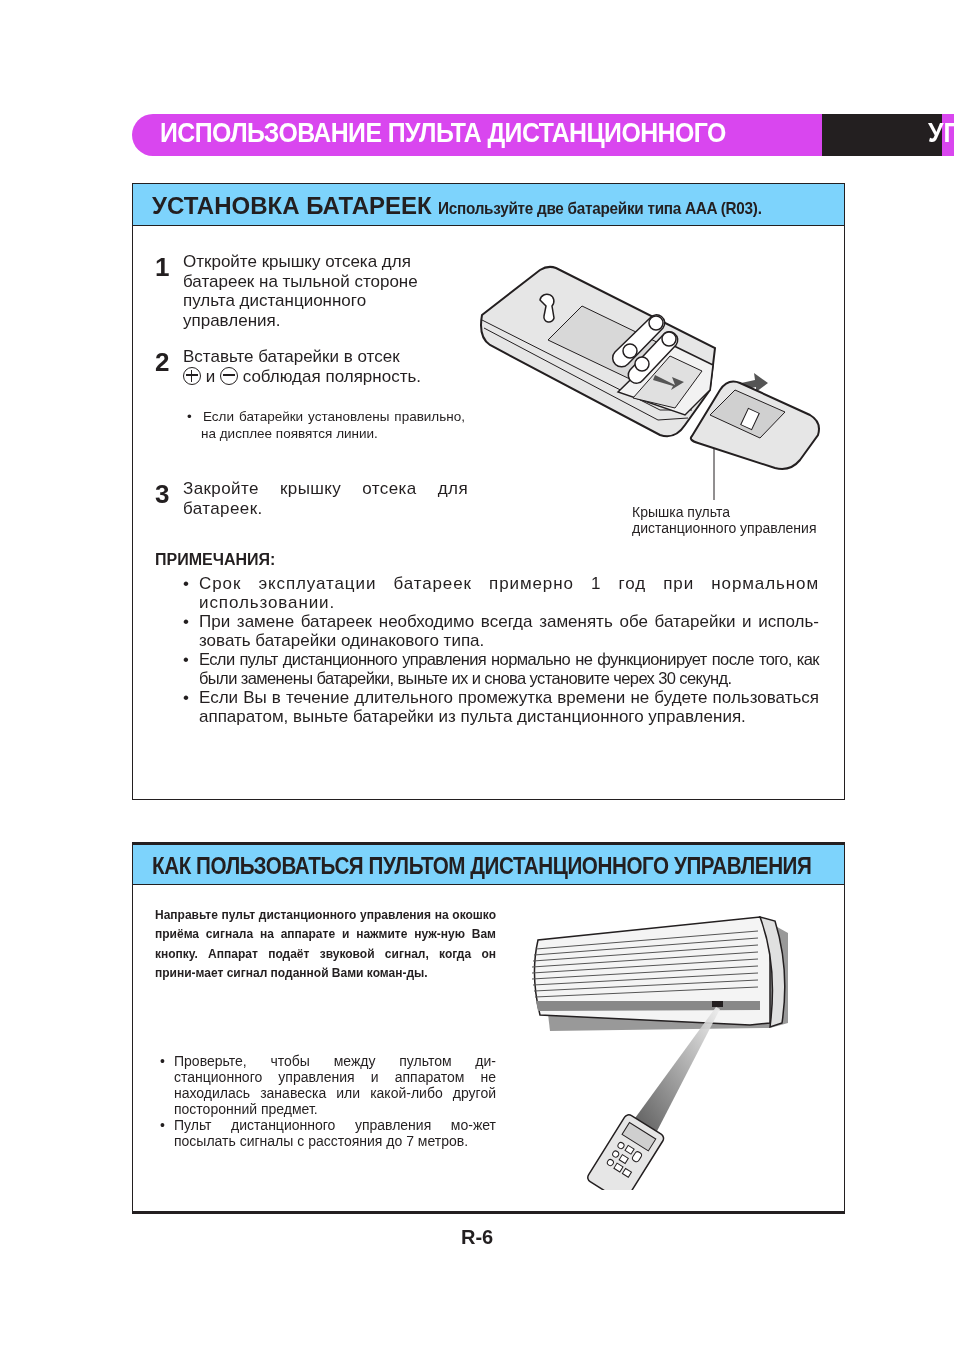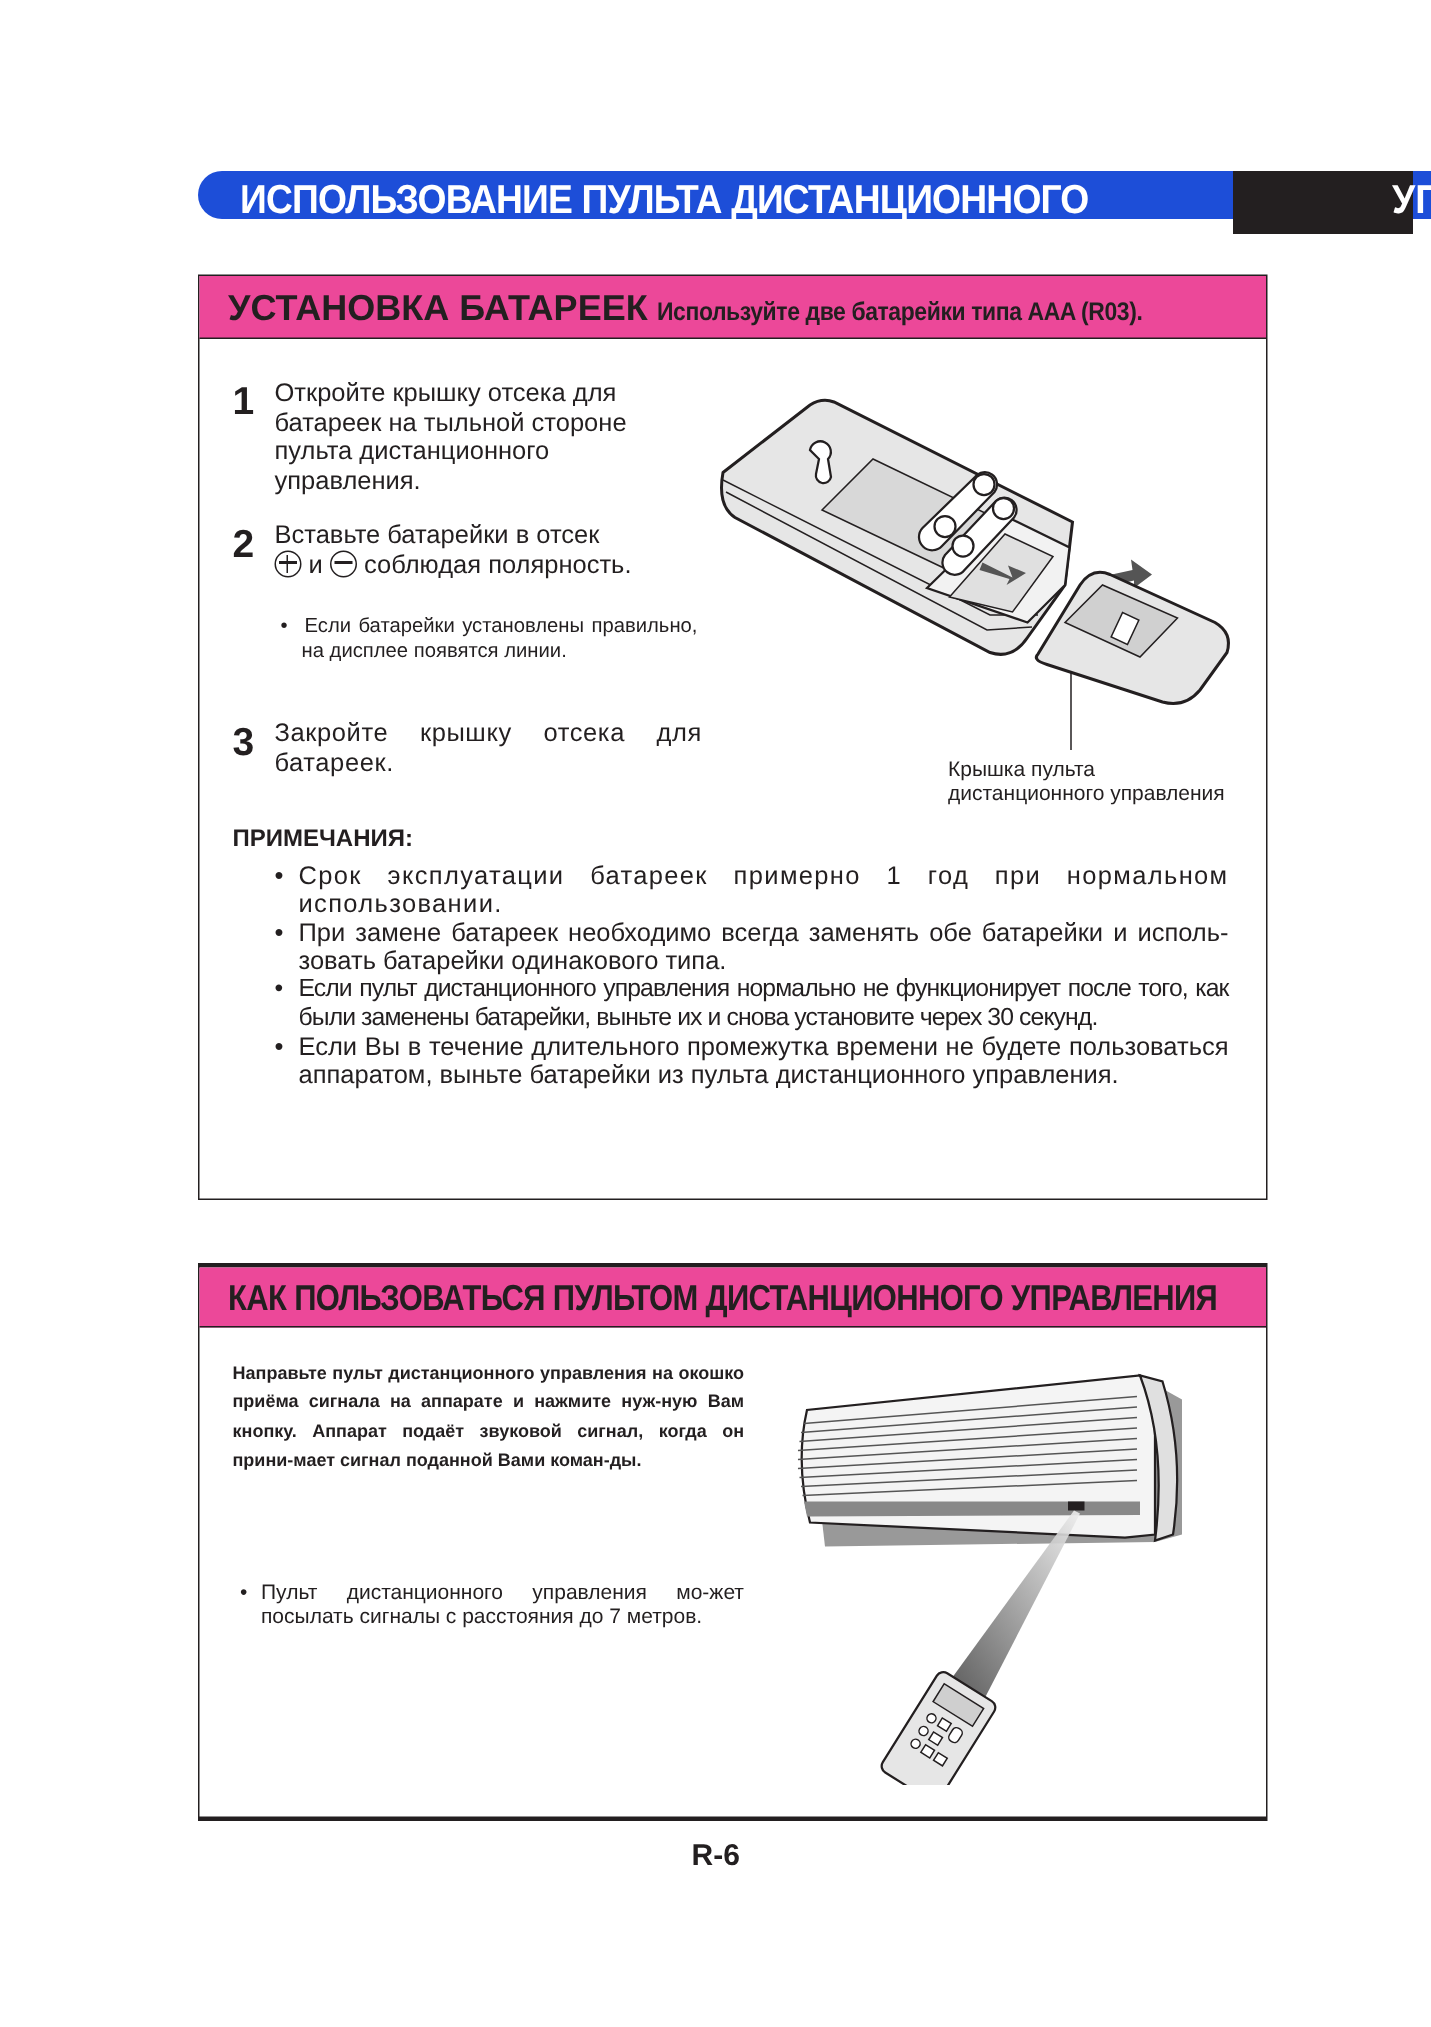--- a/index.html
+++ b/index.html
@@ -1,43 +1,43 @@
 <!DOCTYPE html>
 <html><head>
 <meta charset="utf-8">
 <style>
   * { box-sizing: border-box; margin: 0; padding: 0; }
   html, body { width: 954px; height: 1351px; background: #ffffff; overflow: hidden; }
   body { position: relative; font-family: "Liberation Sans", sans-serif; color: #231f20; }
 
   
   .banner {
-    position: absolute; left: 132px; top: 114px; width: 822px; height: 32px;
-    background: #1d4ed8; border-radius: 21px 0 0 21px;
+    position: absolute; left: 132px; top: 114px; width: 822px; height: 42px;
+    background: #d946ef; border-radius: 21px 0 0 21px;
   }
   .banner-title {
     position: absolute; left: 28px; top: 4px; color: #fff;
     font-weight: bold; font-size: 27px; letter-spacing: -0.6px;
     transform: scaleX(0.92); transform-origin: left center; white-space: nowrap;
   }
   .banner-gap {
     position: absolute; left: 690px; top: 0; width: 120px; height: 42px; background: #231f20;
   }
   .banner-title2 {
     position: absolute; left: 796px; top: 4px; color: #fff;
     font-weight: bold; font-size: 27px; white-space: nowrap;
     transform: scaleX(0.92); transform-origin: left center;
   }
 
   
   .box { position: absolute; left: 132px; width: 713px; border: 1.3px solid #231f20; border-bottom-width: 2px; }
   .box1 { top: 183px; height: 617px; border-bottom-width: 1.3px; }
   .box2 { top: 842px; height: 372px; border-top-width: 3px; border-bottom-width: 3px; }
   .box-head {
-    height: 42px; background: #ec4899; border-bottom: 1.3px solid #231f20;
+    height: 42px; background: #7dd3fc; border-bottom: 1.3px solid #231f20;
     position: relative;
   }
   .box-head .h-main {
     position: absolute; left: 19px; top: 8px; font-weight: bold; font-size: 24px;
     white-space: nowrap;
   }
   .box-head .h-sub {
     font-weight: bold; font-size: 17px; letter-spacing: -0.3px;
     display: inline-block; transform: scaleX(0.9); transform-origin: left bottom;
   }
@@ -189,20 +189,21 @@
 </ul>
 
 <div class="box box2">
   <div class="box-head">
     <div class="h-main">КАК ПОЛЬЗОВАТЬСЯ ПУЛЬТОМ ДИСТАНЦИОННОГО УПРАВЛЕНИЯ</div>
   </div>
 </div>
 
 <div class="lead">Направьте пульт дистанционного управления на окошко приёма сигнала на аппарате и нажмите нуж-ную Вам кнопку. Аппарат подаёт звуковой сигнал, когда он прини-мает сигнал поданной Вами коман-ды.</div>
 <ul class="tips">
+  <li><span class="bullet" style="width:14px;">•</span><span>Проверьте, чтобы между пультом ди-станционного управления и аппаратом не находилась занавеска или какой-либо другой посторонний предмет.</span></li>
   <li><span class="bullet" style="width:14px;">•</span><span>Пульт дистанционного управления мо-жет посылать сигналы с расстояния до 7 метров.</span></li>
 </ul>
 
 <svg class="illus" style="left:520px; top:905px;" width="275" height="285" viewBox="0 0 275 285">
   <defs>
     <linearGradient id="beam" x1="0" y1="1" x2="1" y2="0">
       <stop offset="0" stop-color="#444"></stop>
       <stop offset="1" stop-color="#eee"></stop>
     </linearGradient>
   </defs>

